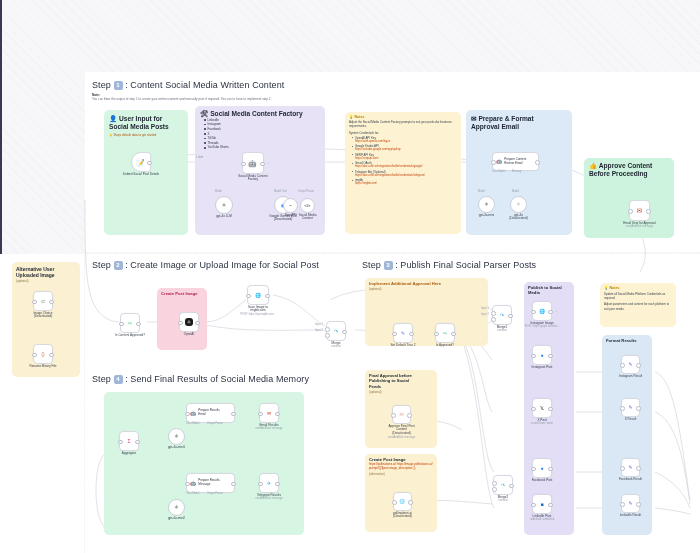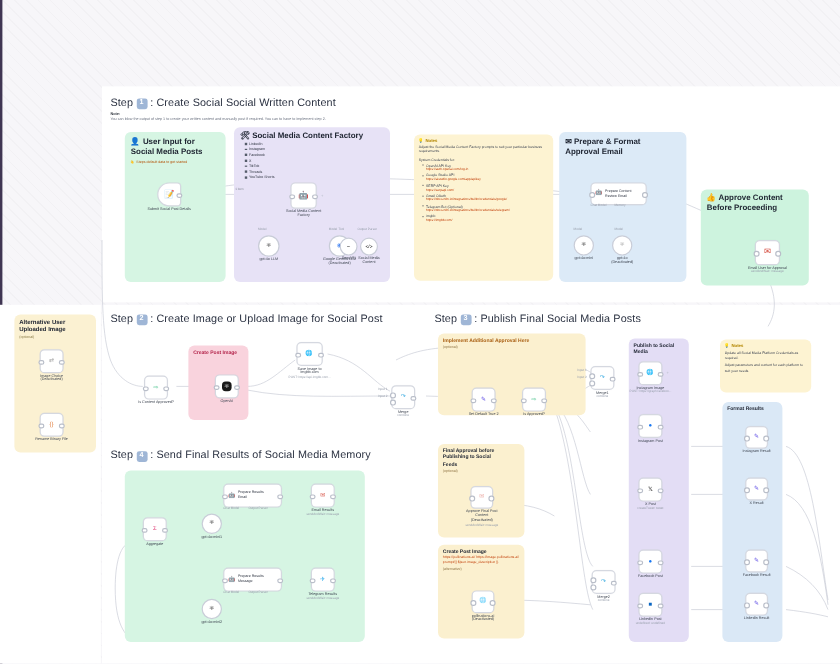--- a/index.html
+++ b/index.html
@@ -131,21 +131,21 @@
     <path class="w2" d="M208,424 L208,436"></path>
     <path class="w2" d="M190,494 L190,506"></path>
     <path class="w2" d="M196,494 L196,506"></path>
     <path class="w2" d="M202,494 L202,506"></path>
     <path class="w2" d="M208,494 L208,506"></path>
   </svg>
 
   <div class="step" style="left:92px;top:80px;">
     <span>Step</span>
     <span class="stepnum">1</span>
-    <span>: Create Social Social Written Content</span>
+    <span>: Content Social Media Written Content</span>
   </div>
   <div style="position:absolute;left:92px;top:93px;width:210px;">
     <div style="font-size:3.2px;font-weight:700;color:#30363f;">Note:</div>
     <div class="t-xs">You can blow the output of step 1 to create your written content and manually post if required. You can to have to implement step 2.</div>
   </div>
 
   <div class="card c-green" style="left:104px;top:110px;width:84px;height:125px;">
     <div style="padding:5px 5px 0 5px;">
       <div class="card-title t-md">
         <span>👤</span>
@@ -363,21 +363,21 @@
       <span>Merge</span>
       <span class="nsub">combine</span>
     </span>
   </div>
   <div class="subp" style="left:315px;top:323px;">Input 1</div>
   <div class="subp" style="left:315px;top:329px;">Input 2</div>
 
   <div class="step" style="left:362px;top:260px;">
     <span>Step</span>
     <span class="stepnum">3</span>
-    <span>: Publish Final Social Media Posts</span>
+    <span>: Publish Final Social Parser Posts</span>
   </div>
 
   <div class="card c-yellowsoft" style="left:365px;top:278px;width:123px;height:68px;">
     <div style="padding:3px 4px;">
       <div style="font-size:4.2px;font-weight:600;color:#a85d10;">Implement Additional Approval Here</div>
       <div style="font-size:3px;color:#94794a;margin-top:1px;">(optional)</div>
     </div>
   </div>
   <div class="node" style="left:393px;top:323px;width:18px;height:18px;">
     <span class="ic-s" style="color:#6c5ce7;">✎</span>

